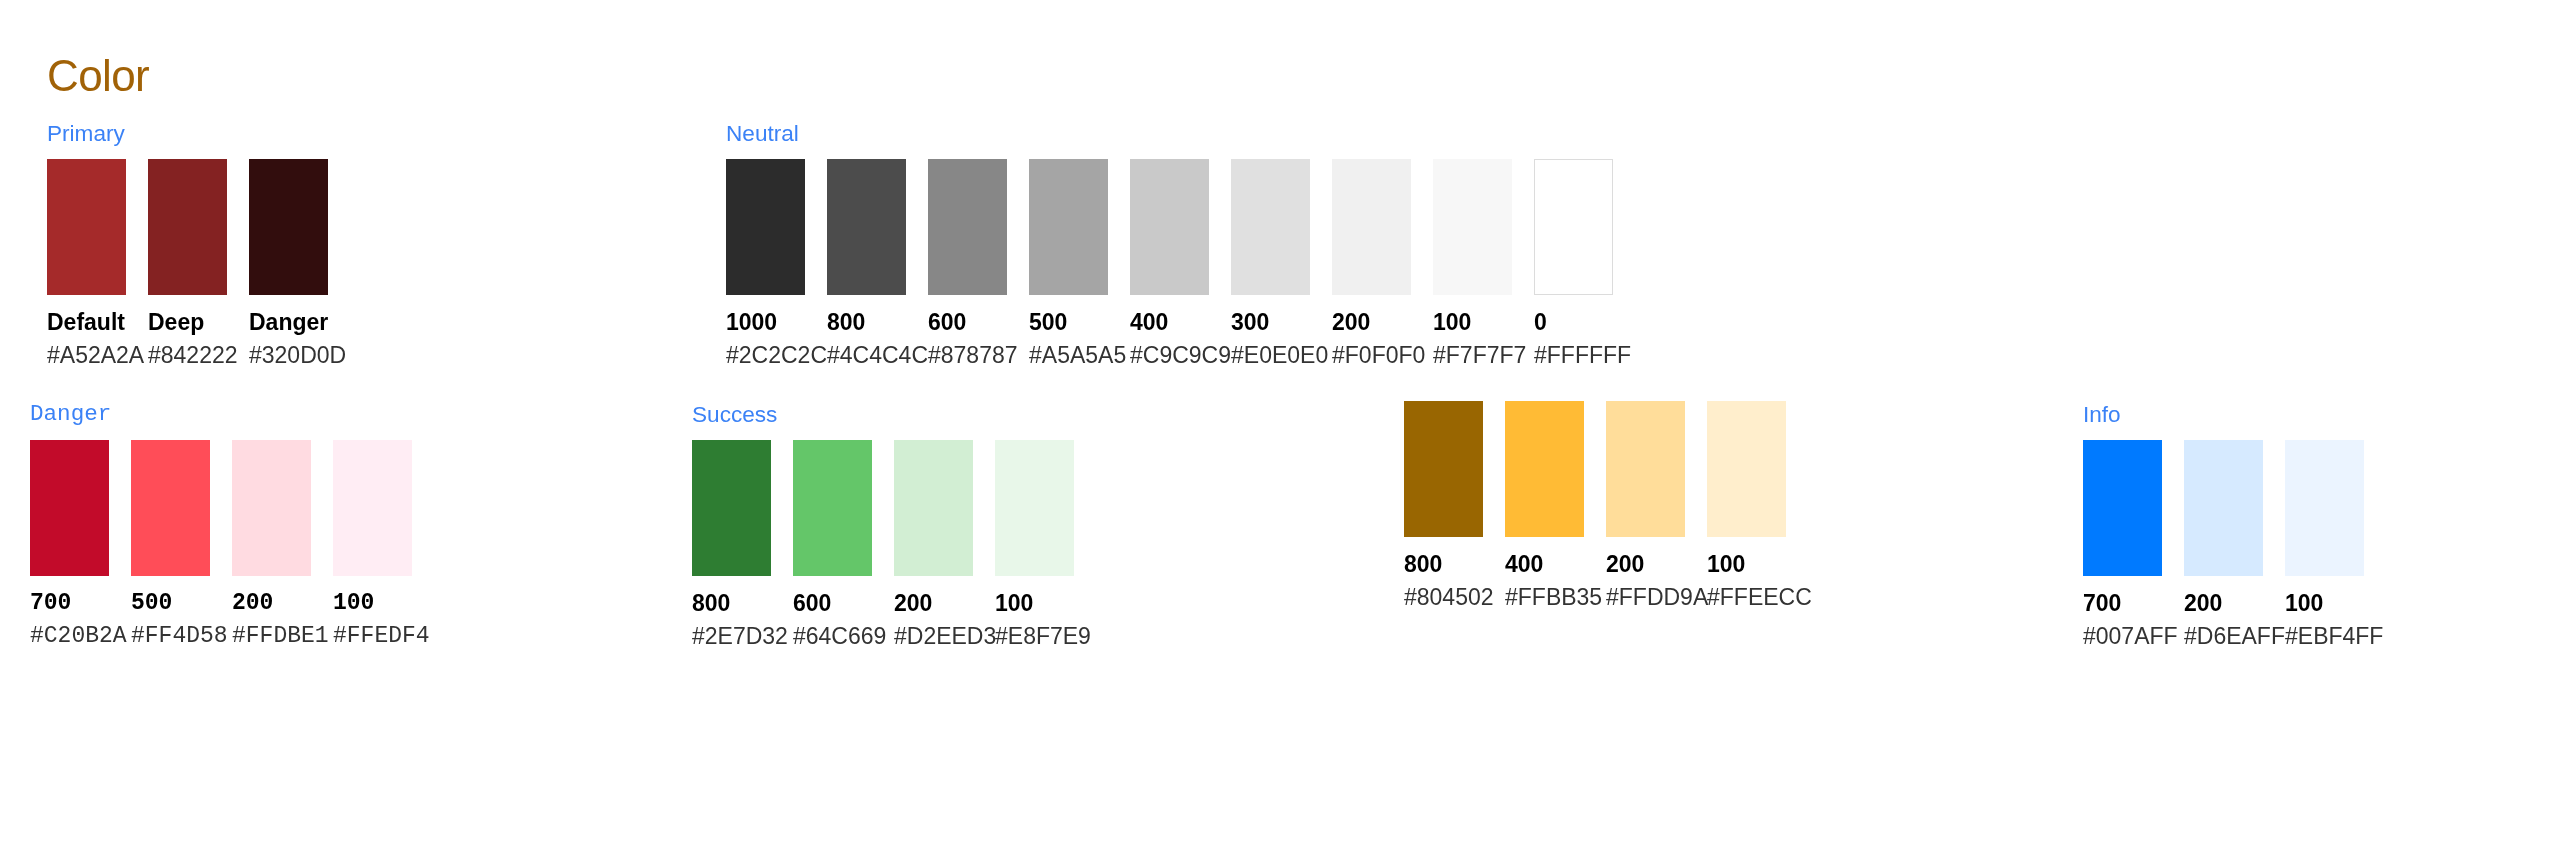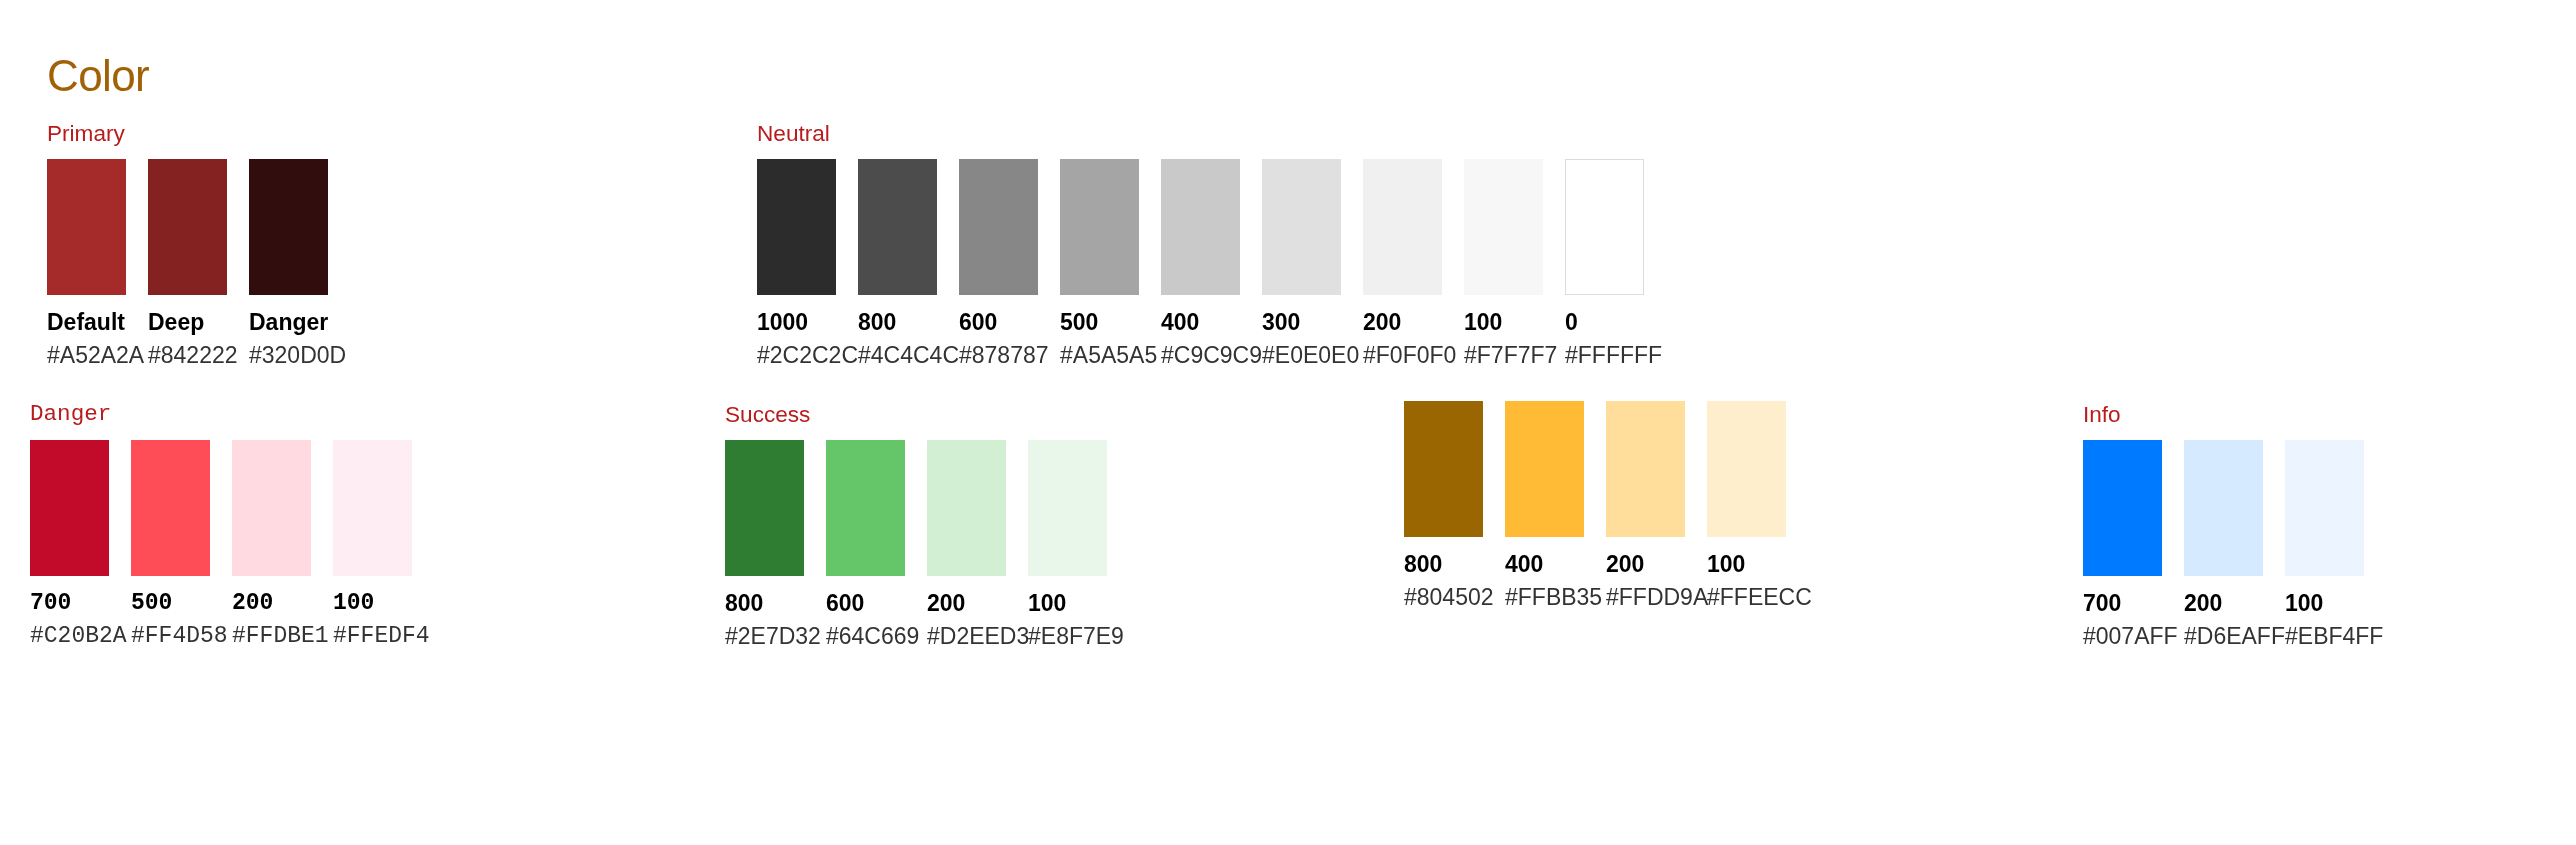--- a/index.html
+++ b/index.html
@@ -48,21 +48,21 @@
 
   
   .group {
     position: absolute;
     top: 0;
   }
   .group-head {
     font-size: 22.6px;
     line-height: 27px;
     font-weight: 400;
-    color: #b91c1c;
+    color: #3b82f6;
     white-space: nowrap;
     margin: 0 0 11.6px 0;
     height: 27px;
   }
 
   .swatch-strip {
     display: flex;
     flex-direction: row;
     align-items: flex-start;
   }
@@ -120,21 +120,21 @@
             <div class="swatch-name">Deep</div>
             <div class="swatch-hex">#842222</div>
           </div>
           <div class="swatch-cell">
             <div class="swatch-chip" style="background: rgb(50, 13, 13);"></div>
             <div class="swatch-name">Danger</div>
             <div class="swatch-hex">#320D0D</div>
           </div>
         </div>
       </div>
-      <div class="group" style="left: 757px;">
+      <div class="group" style="left: 726px;">
         <div class="group-head">Neutral</div>
         <div class="swatch-strip">
           <div class="swatch-cell">
             <div class="swatch-chip" style="background: rgb(44, 44, 44);"></div>
             <div class="swatch-name">1000</div>
             <div class="swatch-hex">#2C2C2C</div>
           </div>
           <div class="swatch-cell">
             <div class="swatch-chip" style="background: rgb(76, 76, 76);"></div>
             <div class="swatch-name">800</div>
@@ -197,21 +197,21 @@
             <div class="swatch-name">200</div>
             <div class="swatch-hex">#FFDBE1</div>
           </div>
           <div class="swatch-cell">
             <div class="swatch-chip" style="background: rgb(255, 237, 244);"></div>
             <div class="swatch-name">100</div>
             <div class="swatch-hex">#FFEDF4</div>
           </div>
         </div>
       </div>
-      <div class="group" style="left: 725px;">
+      <div class="group" style="left: 692px;">
         <div class="group-head">Success</div>
         <div class="swatch-strip">
           <div class="swatch-cell">
             <div class="swatch-chip" style="background: rgb(46, 125, 50);"></div>
             <div class="swatch-name">800</div>
             <div class="swatch-hex">#2E7D32</div>
           </div>
           <div class="swatch-cell">
             <div class="swatch-chip" style="background: rgb(100, 198, 105);"></div>
             <div class="swatch-name">600</div>

